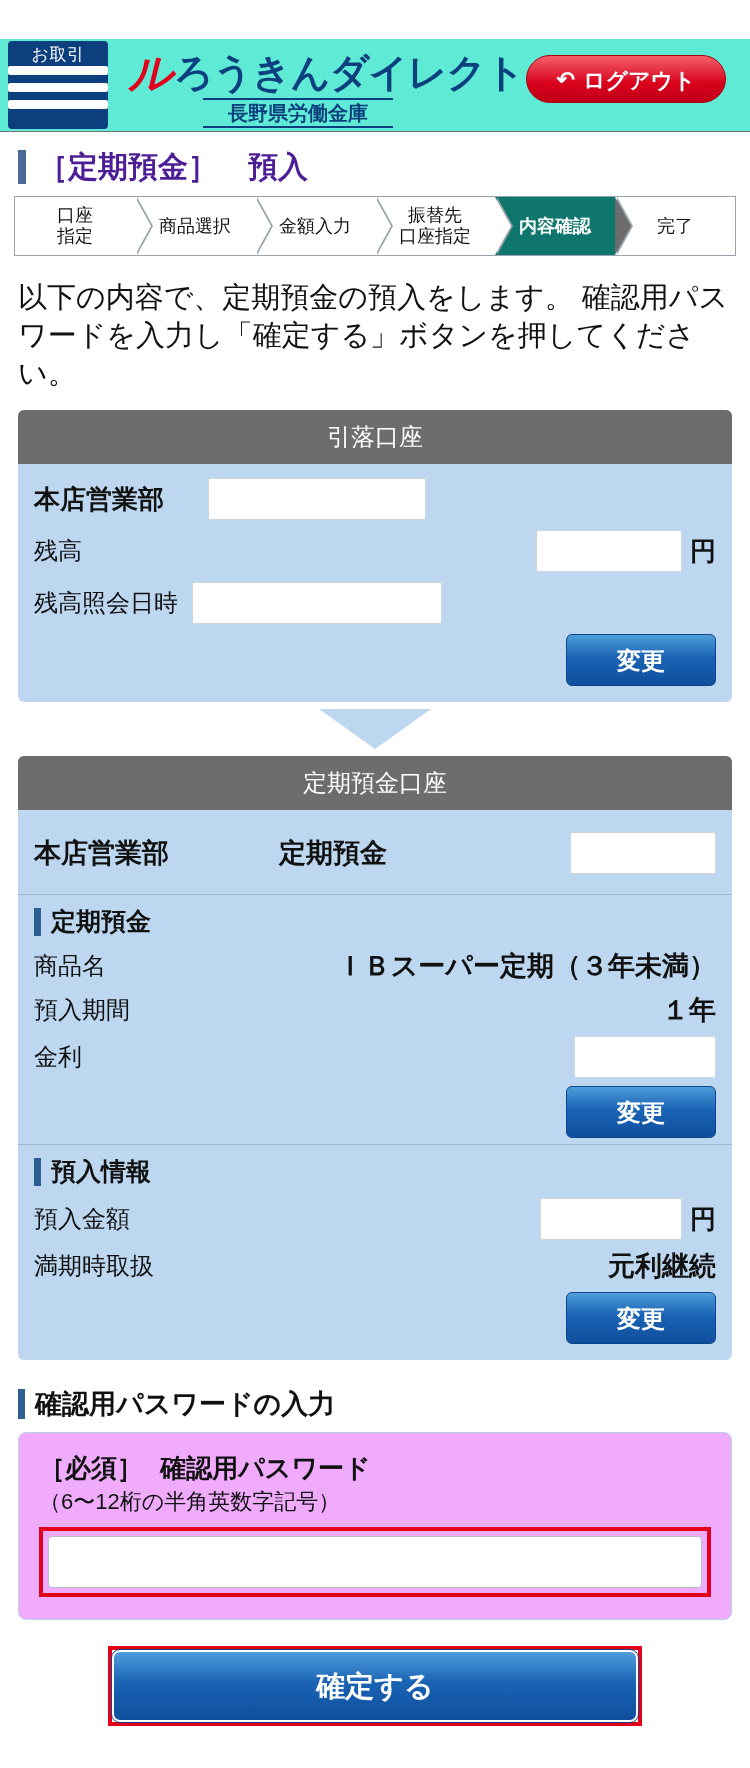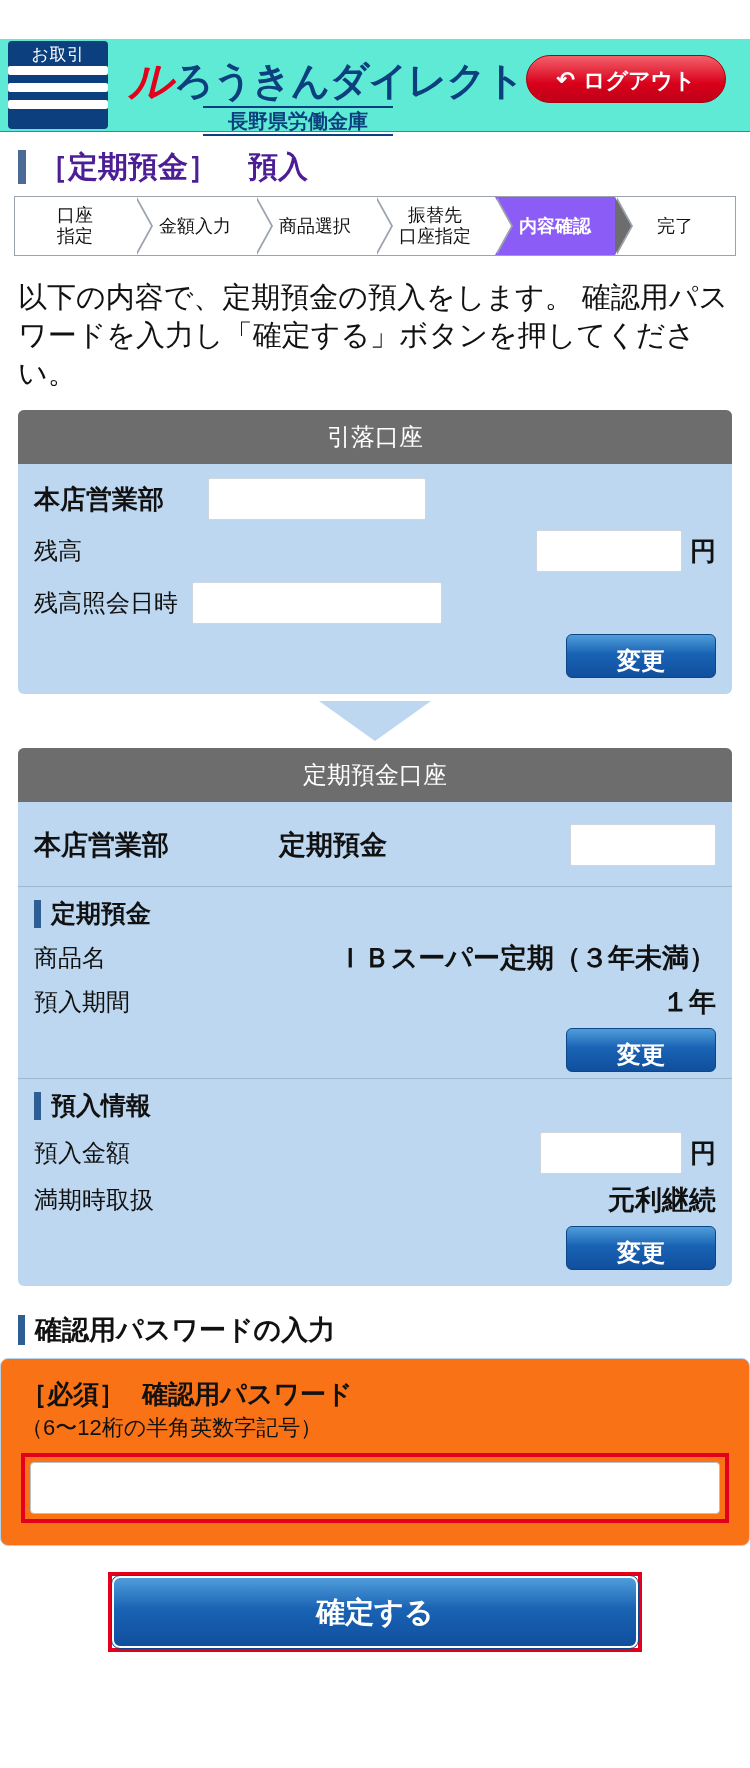--- a/index.html
+++ b/index.html
@@ -54,21 +54,21 @@
   .menu-bars i {
     display: block;
     height: 9px;
     background: #ffffff;
     border-radius: 2px;
     margin-bottom: 8px;
   }
   .brand {
     position: absolute;
     left: 128px;
-    top: 20px;
+    top: 12px;
     width: 340px;
     text-align: center;
   }
   .brand-main {
     font-size: 39px;
     font-weight: bold;
     line-height: 44px;
     color: #0b3f7d;
     white-space: nowrap;
     letter-spacing: -1px;
@@ -176,21 +176,21 @@
     top: 0;
     width: 0;
     height: 0;
     border-top: 29px solid transparent;
     border-bottom: 29px solid transparent;
     border-left: 16px solid #9aa3ad;
     z-index: 2;
   }
   .step:last-child::after, .step:last-child::before { display: none; }
   .step.current {
-    background: #8b5cf6;
+    background: #0f766e;
     color: #fff;
     font-weight: bold;
   }
   .step.current::after { border-left-color: #6d6d6d; }
 
   
   .lead {
     margin: 22px 18px 18px 18px;
     font-size: 29px;
     line-height: 38px;
@@ -234,21 +234,21 @@
   .unit {
     font-size: 26px;
     font-weight: bold;
     margin-left: 8px;
     color: #111;
   }
   .btn-change {
     display: block;
     margin-left: auto;
     width: 150px;
-    height: 44px;
+    height: 52px;
     border-radius: 6px;
     background: linear-gradient(#4f9ddb, #1a63b4 45%, #0f4f9d);
     border: 1px solid #0d4686;
     color: #fff;
     font-size: 24px;
     font-weight: bold;
     line-height: 52px;
     text-align: center;
     box-sizing: border-box;
   }
@@ -312,22 +312,22 @@
     font-weight: bold;
   }
   .pw-heading .bar {
     display: inline-block;
     width: 7px;
     height: 30px;
     background: #2e5f94;
     margin-right: 10px;
   }
   .pw-panel {
-    margin: 0 0;
-    background: #f97316;
+    margin: 0 18px;
+    background: #f0abfc;
     border: 1px solid #b6d2ea;
     border-radius: 8px;
     padding: 18px 20px 22px 20px;
     box-sizing: border-box;
   }
   .pw-label {
     font-size: 26px;
     font-weight: bold;
     line-height: 34px;
   }
@@ -403,24 +403,24 @@
     <span class="bar"></span>
     <span>［定期預金］　預入</span>
   </div>
 
   <div class="steps">
     <div class="step">
         <span class="txt">口座
 指定</span>
       </div>
     <div class="step">
+        <span class="txt">商品選択</span>
+      </div>
+    <div class="step">
         <span class="txt">金額入力</span>
-      </div>
-    <div class="step">
-        <span class="txt">商品選択</span>
       </div>
     <div class="step">
         <span class="txt">振替先
 口座指定</span>
       </div>
     <div class="step current">
         <span class="txt">内容確認</span>
       </div>
     <div class="step">
         <span class="txt">完了</span>
@@ -474,20 +474,24 @@
         <span>定期預金</span>
       </div>
       <div class="kv">
         <span class="k">商品名</span>
         <span class="v">ＩＢスーパー定期（３年未満）</span>
       </div>
       <div class="kv">
         <span class="k">預入期間</span>
         <span class="v">１年</span>
       </div>
+      <div class="kv">
+        <span class="k">金利</span>
+        <span class="blank-box" style="width:140px; margin-left:auto;"></span>
+      </div>
       <div class="row" style="margin-bottom:6px;">
         <span class="btn-change">変更</span>
       </div>
 
       <div class="sec-divider"></div>
 
       <div class="sec-title">
         <span class="bar"></span>
         <span>預入情報</span>
       </div>

